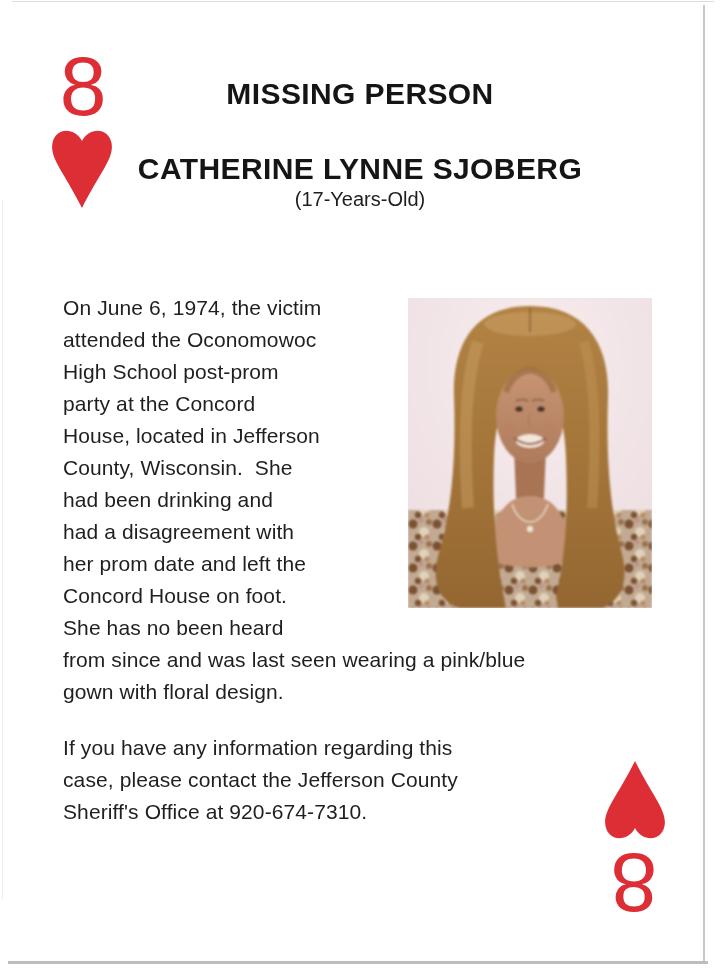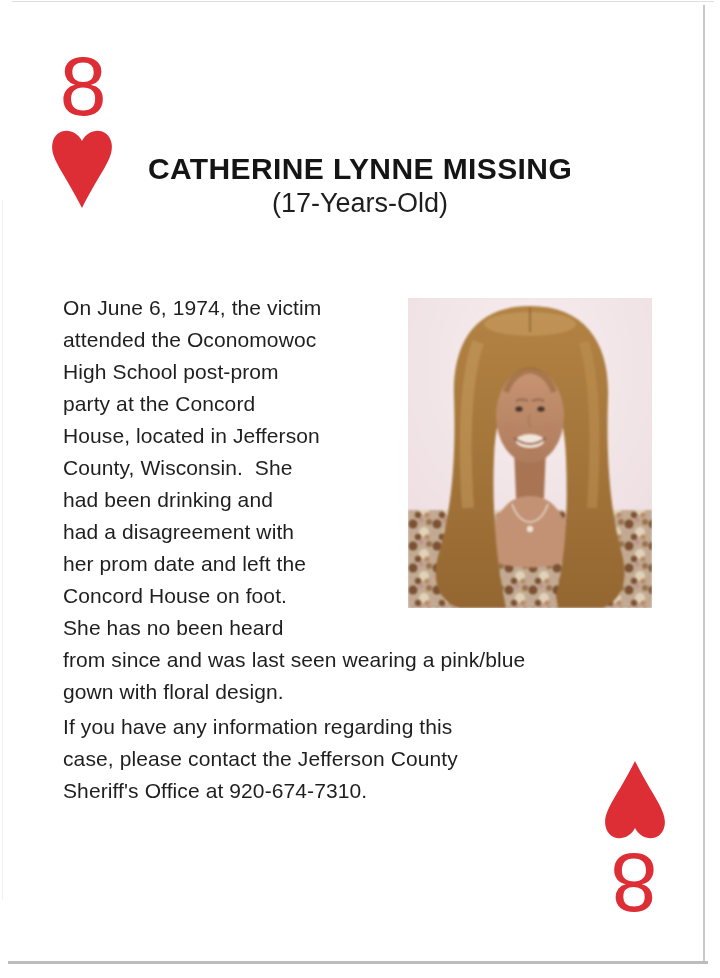--- a/index.html
+++ b/index.html
@@ -42,31 +42,31 @@
     text-align: center; font-size: 30px; font-weight: 700;
     letter-spacing: 0.4px; color: #151515;
   }
   .victim-name {
     position: absolute; left: 0; top: 152px; width: 720px;
     text-align: center; font-size: 30px; font-weight: 700;
     letter-spacing: 0.4px; color: #151515;
   }
   .victim-age {
     position: absolute; left: 0; top: 188px; width: 720px;
-    text-align: center; font-size: 27px; font-weight: 400; color: #1e1e1e;
+    text-align: center; font-size: 20px; font-weight: 400; color: #1e1e1e;
   }
 
   
   .body-text {
     position: absolute; left: 63px; width: 620px;
     font-size: 21px; line-height: 32px; color: #1f1f1f;
     white-space: pre-wrap; letter-spacing: 0.1px;
   }
   .para-1 { top: 292px; }
-  .para-2 { top: 711px; }
+  .para-2 { top: 732px; }
 
   
   .photo {
     position: absolute; left: 408px; top: 298px;
     width: 244px; height: 310px;
     background: #efe1e3; overflow: hidden;
   }
   .photo svg { display: block; filter: blur(1.1px) saturate(0.95); }
 </style>
 </head>
@@ -79,21 +79,22 @@
   <div class="edge-bottom"></div>
   <div class="edge-left"></div>
 
   <div class="corner corner-top">
     <span class="rank">8</span>
     <svg class="heart-svg" width="66" height="86" viewBox="0 0 66 86">
       <path d="M33 16 C27 3 7 1 3.5 18 C0.5 33 15 47 33 83 C51 47 65.5 33 62.5 18 C59 1 39 3 33 16 Z" fill="#dd2e36"></path>
     </svg>
   </div>
 
-  <div class="victim-name">CATHERINE LYNNE MISSING</div>
+  <div class="title">MISSING PERSON</div>
+  <div class="victim-name">CATHERINE LYNNE SJOBERG</div>
   <div class="victim-age">(17-Years-Old)</div>
 
   <div class="photo">
     <svg width="244" height="310" viewBox="0 0 244 310">
       <defs>
         <radialGradient id="bgGrad" cx="50%" cy="22%" r="95%">
           <stop offset="0%" stop-color="#f7edee"></stop>
           <stop offset="70%" stop-color="#f0e0e3"></stop>
           <stop offset="100%" stop-color="#e9d6da"></stop>
         </radialGradient>

